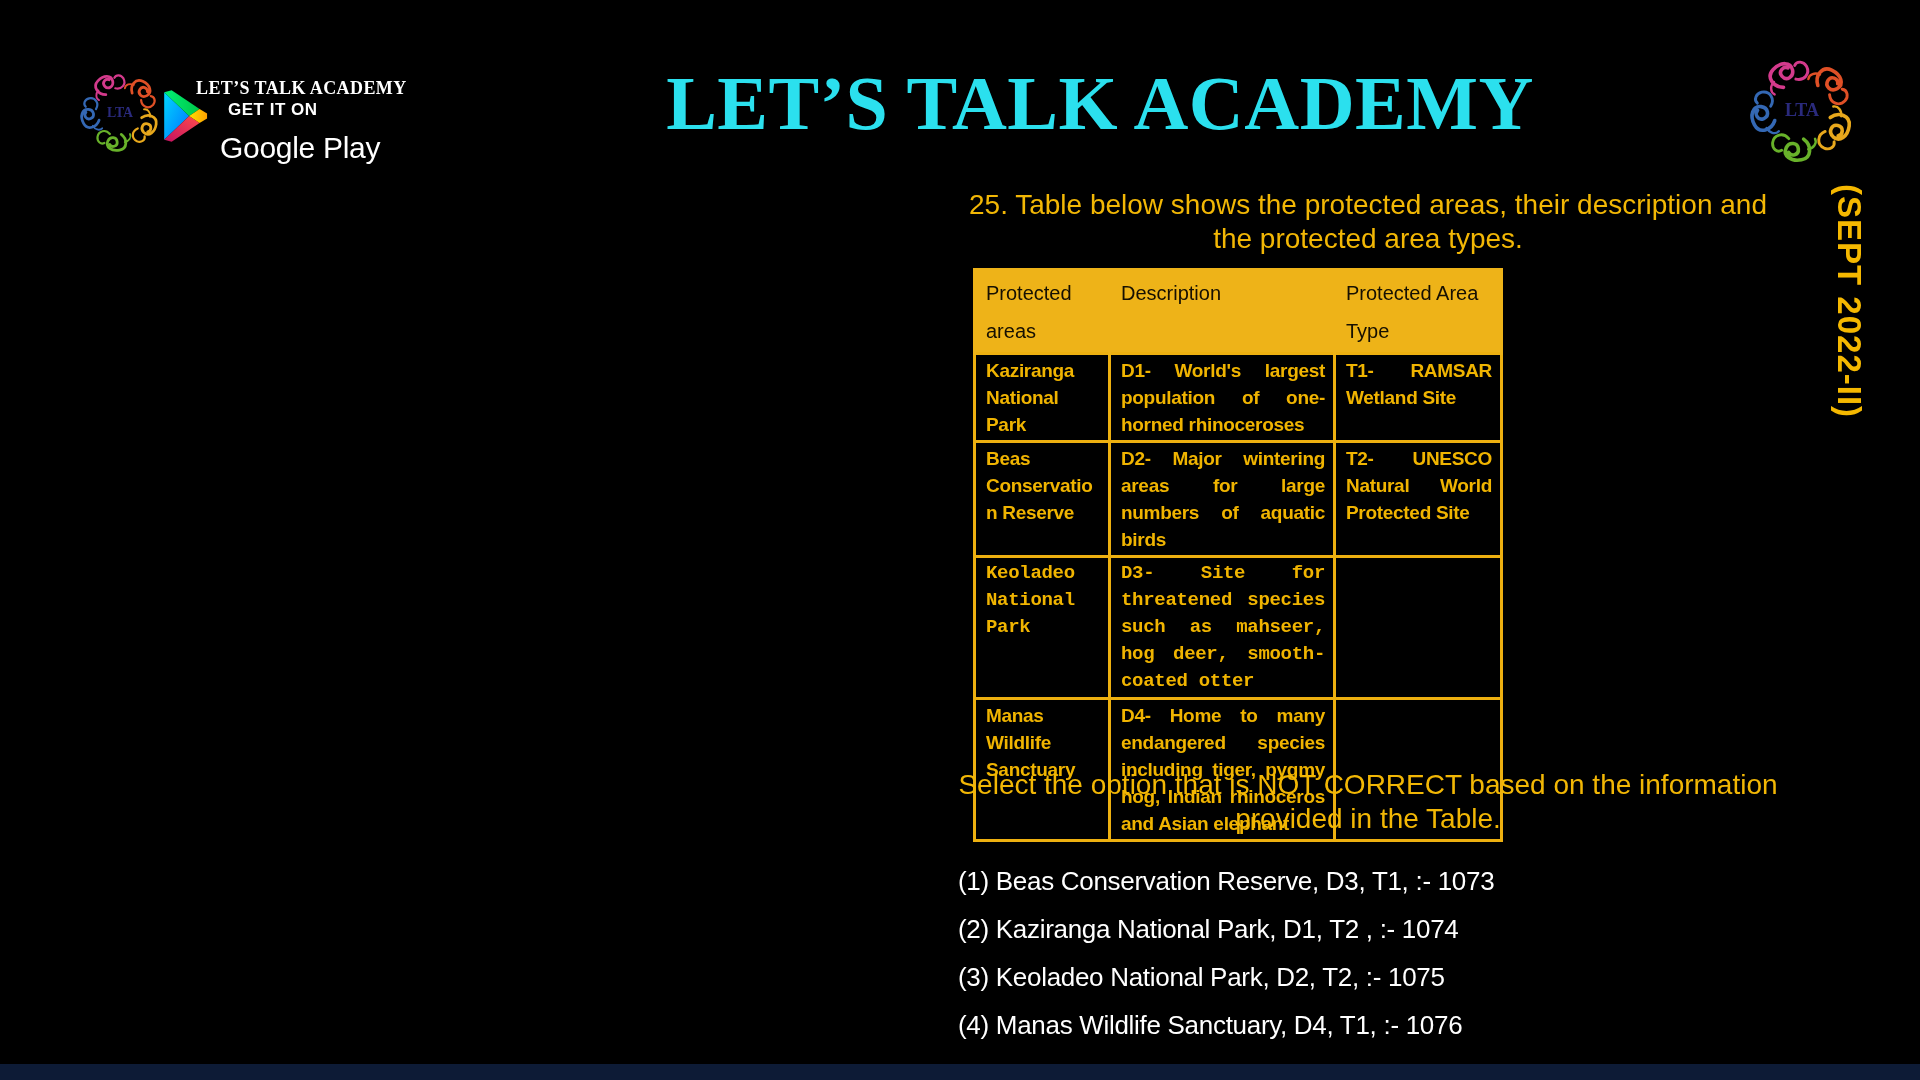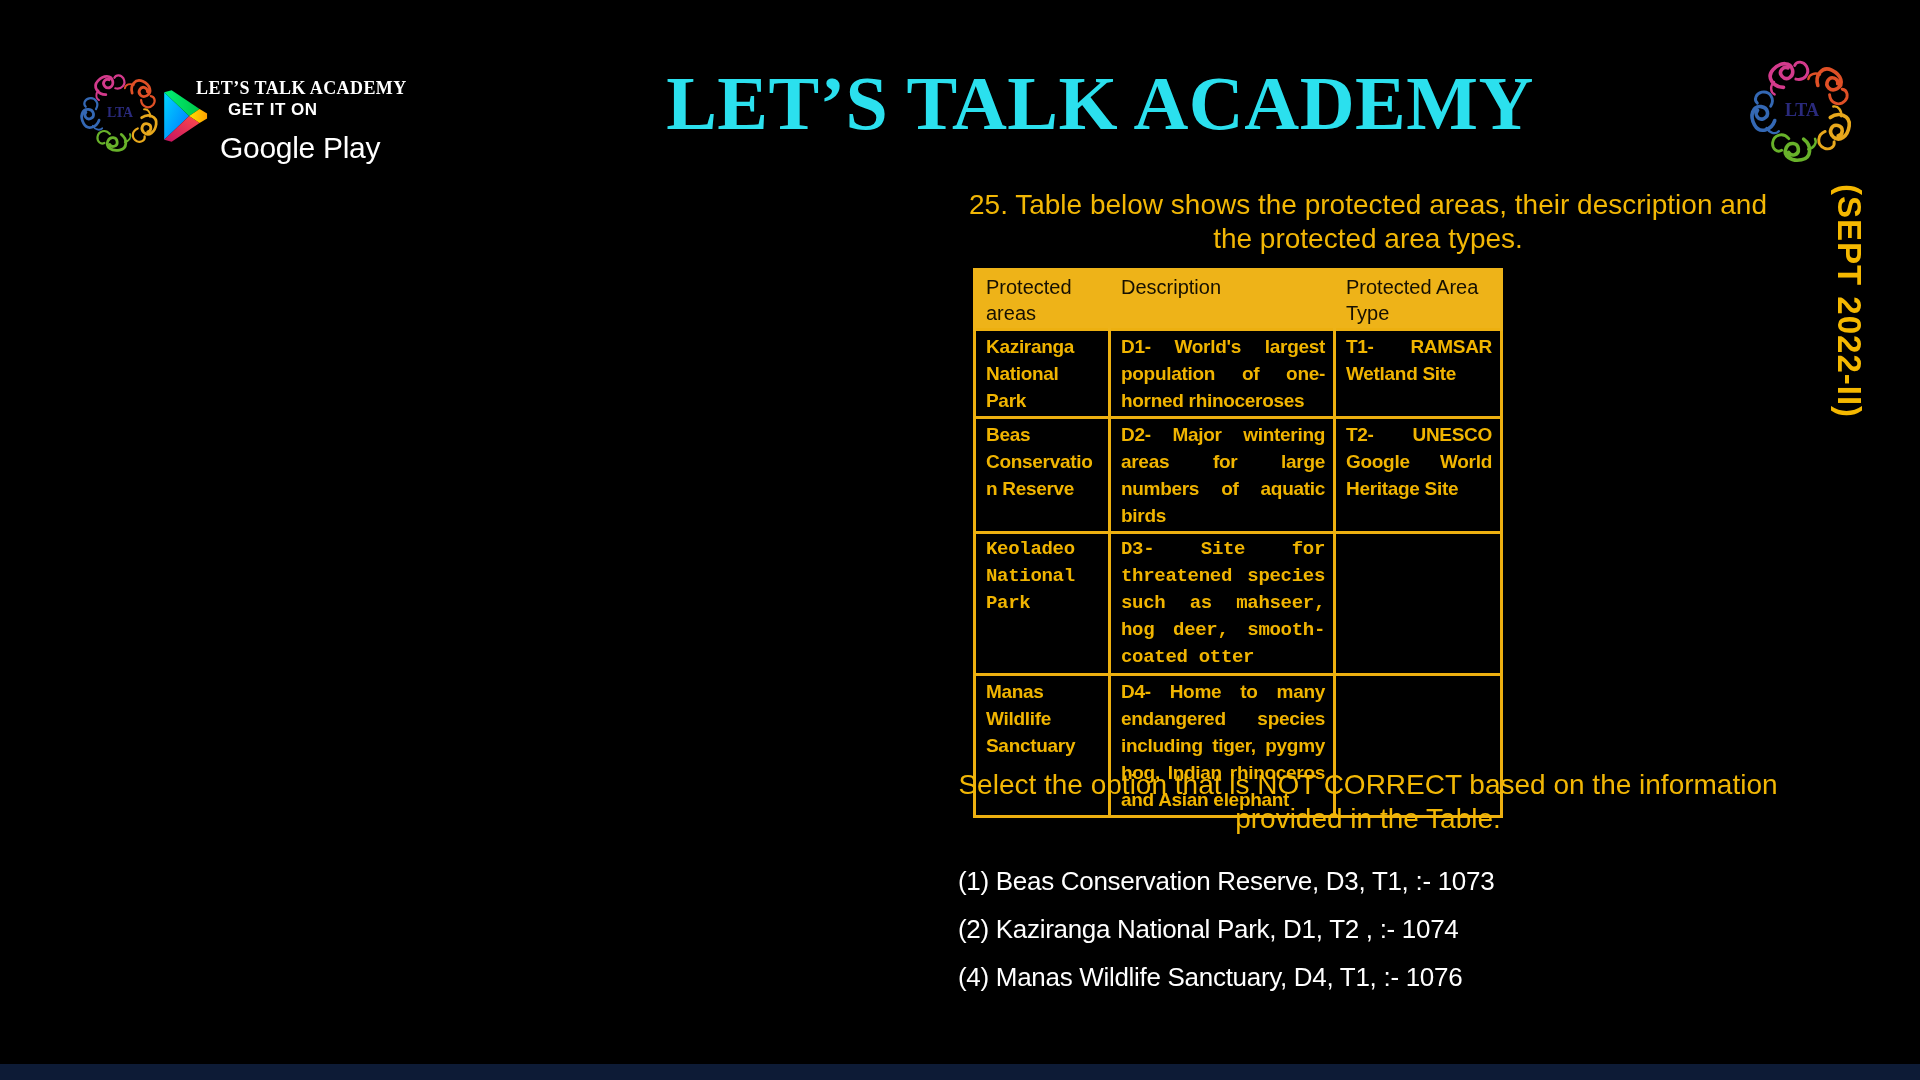--- a/index.html
+++ b/index.html
@@ -52,21 +52,21 @@
   .q-line { white-space:nowrap;text-align:center; }
 
   
   .qtable {
     position:absolute; left:973px; top:268px;
     border-collapse:collapse; table-layout:fixed;
     background:#000;
   }
   .qtable th {
     background:#eeb318; color:#161002;
-    font-weight:500; font-size:20px; line-height:26px;
+    font-weight:500; font-size:20px; line-height:38px;
     text-align:left; vertical-align:top;
     padding:3px 8px 2px 10px;
     border:3px solid #eeb318; border-bottom:2px solid #000;
   }
   .qtable td {
     color:#f0b400; font-weight:700; font-size:19px; line-height:27px;
     vertical-align:top; padding:2px 8px 2px 10px;
     border:3px solid #edb010;
     letter-spacing:-0.3px;
   }
@@ -183,21 +183,21 @@
 National
 Park</td>
       <td class="cell-desc">D1- World's largest population of one-horned rhinoceroses</td>
       <td class="cell-type">T1- RAMSAR Wetland Site</td>
     </tr>
     <tr class="row-2">
       <td class="cell-area">Beas
 Conservatio
 n Reserve</td>
       <td class="cell-desc">D2- Major wintering areas for large numbers of aquatic birds</td>
-      <td class="cell-type">T2- UNESCO Google World Heritage Site</td>
+      <td class="cell-type">T2- UNESCO Natural World Protected Site</td>
     </tr>
     <tr class="row-3">
       <td class="cell-area">Keoladeo
 National
 Park</td>
       <td class="cell-desc">D3- Site for threatened species such as mahseer, hog deer, smooth-coated otter</td>
       <td class="cell-type"></td>
     </tr>
     <tr class="row-4">
       <td class="cell-area">Manas
@@ -210,16 +210,17 @@
 </table>
 
 <div class="instruction-block gold-text">
   <div class="q-line">Select the option that is NOT CORRECT based on the information</div>
   <div class="q-line">provided in the Table.</div>
 </div>
 
 <ul class="options-block">
   <li class="option-line">(1) Beas Conservation Reserve, D3, T1, :- 1073</li>
   <li class="option-line">(2) Kaziranga National Park, D1, T2 , :- 1074</li>
+  <li class="option-line">(3) Keoladeo National Park, D2, T2, :- 1075</li>
   <li class="option-line">(4) Manas Wildlife Sanctuary, D4, T1, :- 1076</li>
 </ul>
 
 <div class="bottom-bar"></div>
 
 </body></html>

